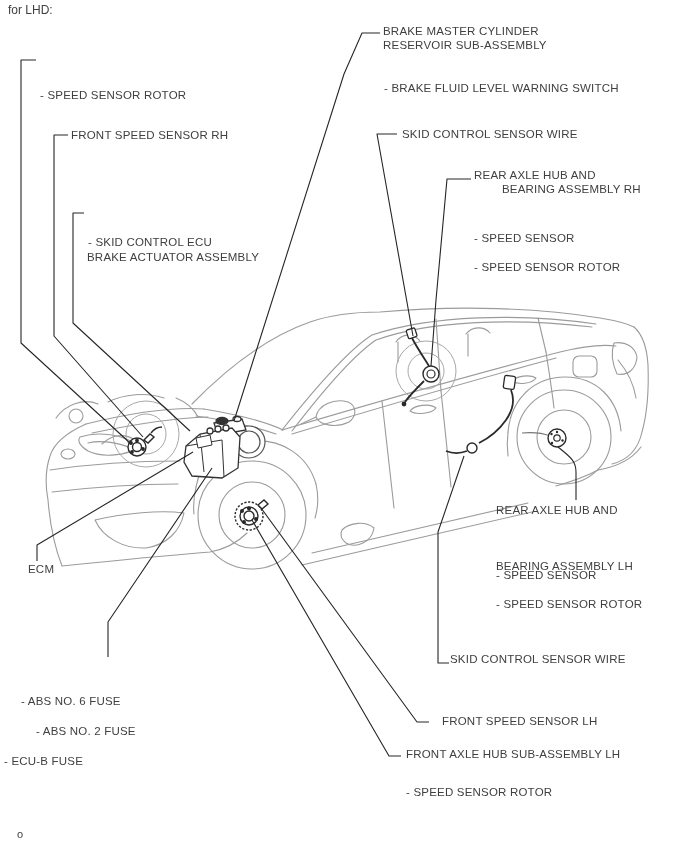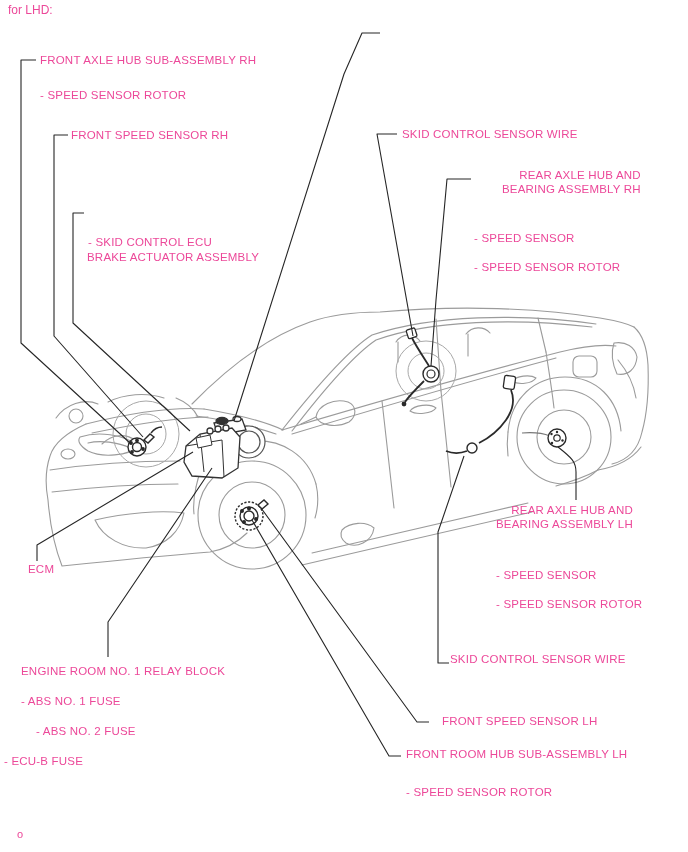--- a/index.html
+++ b/index.html
@@ -3,21 +3,21 @@
 <meta charset="utf-8">
 <style>
   html,body{margin:0;padding:0;background:#fff;}
   .stage{
     position:relative;width:688px;height:852px;background:#ffffff;overflow:hidden;
     font-family:"Liberation Sans","DejaVu Sans",sans-serif;color:#1c1c1c;
   }
   .stage svg{position:absolute;left:0;top:0;}
   .lbl{
     position:absolute;font-size:11.5px;line-height:14px;letter-spacing:.2px;
-    white-space:nowrap;color:#ec4899;text-align:right;
+    white-space:nowrap;color:#404040;
   }
   .lbl.small{font-size:11px;}
   .lbl.plain{letter-spacing:0;}
 </style>
 </head>
 <body>
 
 <div class="stage">
 
   <svg width="688" height="852" viewBox="0 0 688 852">
@@ -179,47 +179,50 @@
       <path d="M 471,179 H 447 L 436,300 L 431,366"></path>
       <path d="M 558,447 C 572,458 576,462 576,472 L 576,500"></path>
       <path d="M 464,456 L 438,532 L 438,663 H 449"></path>
       <path d="M 261,508 L 417,722 H 429"></path>
       <path d="M 252,520 L 389,756 H 401"></path>
     </g>
   </svg>
 
   <div class="lbl plain" style="left:8px;top:3px;font-size:12px;">for LHD:</div>
 
-  <div class="lbl" style="left:40px;top:53px;">FRONT AXLE HUB SUB-ASSEMBLY RH</div>
   <div class="lbl" style="left:40px;top:88px;">- SPEED SENSOR ROTOR</div>
   <div class="lbl" style="left:71px;top:128px;">FRONT SPEED SENSOR RH</div>
   <div class="lbl" style="left:87px;top:206px;margin-top:44px;">BRAKE ACTUATOR ASSEMBLY</div>
   <div class="lbl" style="left:88px;top:235px;">- SKID CONTROL ECU</div>
 
+  <div class="lbl" style="left:383px;top:24px;">
+    <span style="display:block;">BRAKE MASTER CYLINDER</span>
+    <span style="display:block;">RESERVOIR SUB-ASSEMBLY</span>
+  </div>
+  <div class="lbl" style="left:384px;top:81px;">- BRAKE FLUID LEVEL WARNING SWITCH</div>
   <div class="lbl" style="left:402px;top:127px;">SKID CONTROL SENSOR WIRE</div>
 
   <div class="lbl" style="left:474px;top:168px;">
     <span style="display:block;">REAR AXLE HUB AND</span>
     <span style="display:block;padding-left:28px;">BEARING ASSEMBLY RH</span>
   </div>
   <div class="lbl" style="left:474px;top:231px;">- SPEED SENSOR</div>
   <div class="lbl" style="left:474px;top:260px;">- SPEED SENSOR ROTOR</div>
 
   <div class="lbl" style="left:496px;top:503px;">
     <span style="display:block;">REAR AXLE HUB AND</span>
-    <span style="display:block;">BEARING ASSEMBLY LH</span>
+    <span style="display:block;margin-top:42px;">BEARING ASSEMBLY LH</span>
   </div>
   <div class="lbl" style="left:496px;top:568px;">- SPEED SENSOR</div>
   <div class="lbl" style="left:496px;top:597px;">- SPEED SENSOR ROTOR</div>
   <div class="lbl" style="left:450px;top:652px;">SKID CONTROL SENSOR WIRE</div>
 
   <div class="lbl" style="left:28px;top:562px;">ECM</div>
-  <div class="lbl" style="left:21px;top:664px;">ENGINE ROOM NO. 1 RELAY BLOCK</div>
-  <div class="lbl" style="left:21px;top:694px;">- ABS NO. 1 FUSE</div>
+  <div class="lbl" style="left:21px;top:694px;">- ABS NO. 6 FUSE</div>
   <div class="lbl" style="left:36px;top:724px;">- ABS NO. 2 FUSE</div>
   <div class="lbl" style="left:4px;top:754px;">- ECU-B FUSE</div>
 
   <div class="lbl" style="left:433px;top:714px;padding-left:9px;">FRONT SPEED SENSOR LH</div>
-  <div class="lbl" style="left:406px;top:747px;">FRONT ROOM HUB SUB-ASSEMBLY LH</div>
+  <div class="lbl" style="left:406px;top:747px;">FRONT AXLE HUB SUB-ASSEMBLY LH</div>
   <div class="lbl" style="left:406px;top:785px;">- SPEED SENSOR ROTOR</div>
 
   <div class="lbl small plain" style="left:17px;top:827px;">o</div>
 </div>
 
 </body></html>

